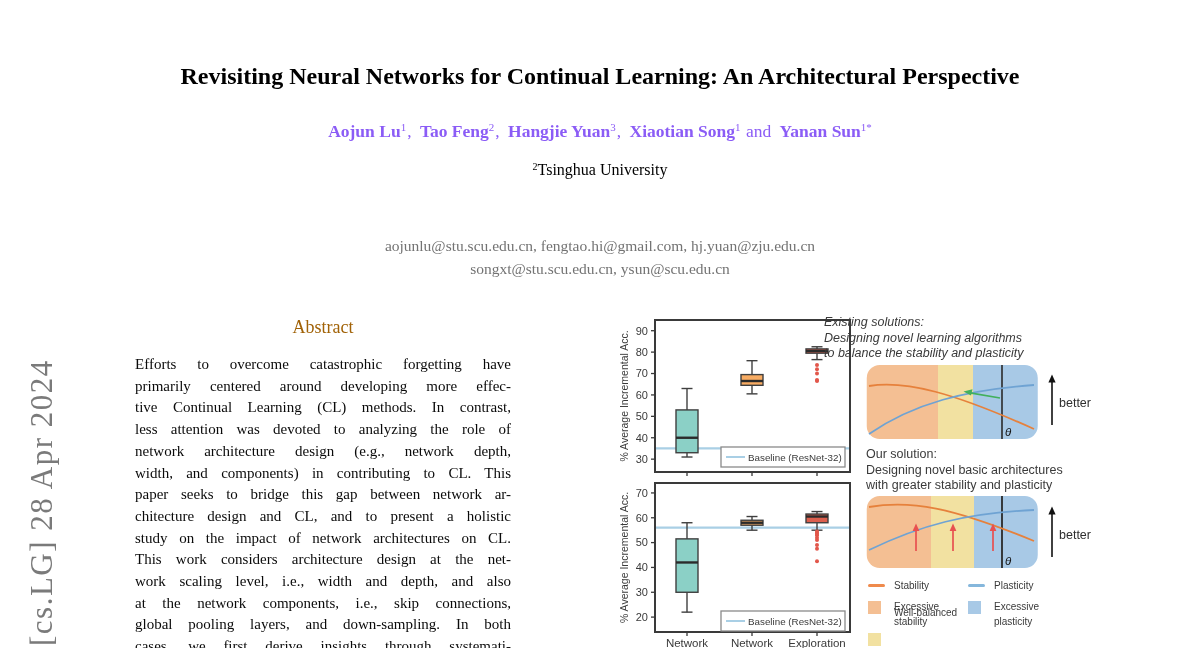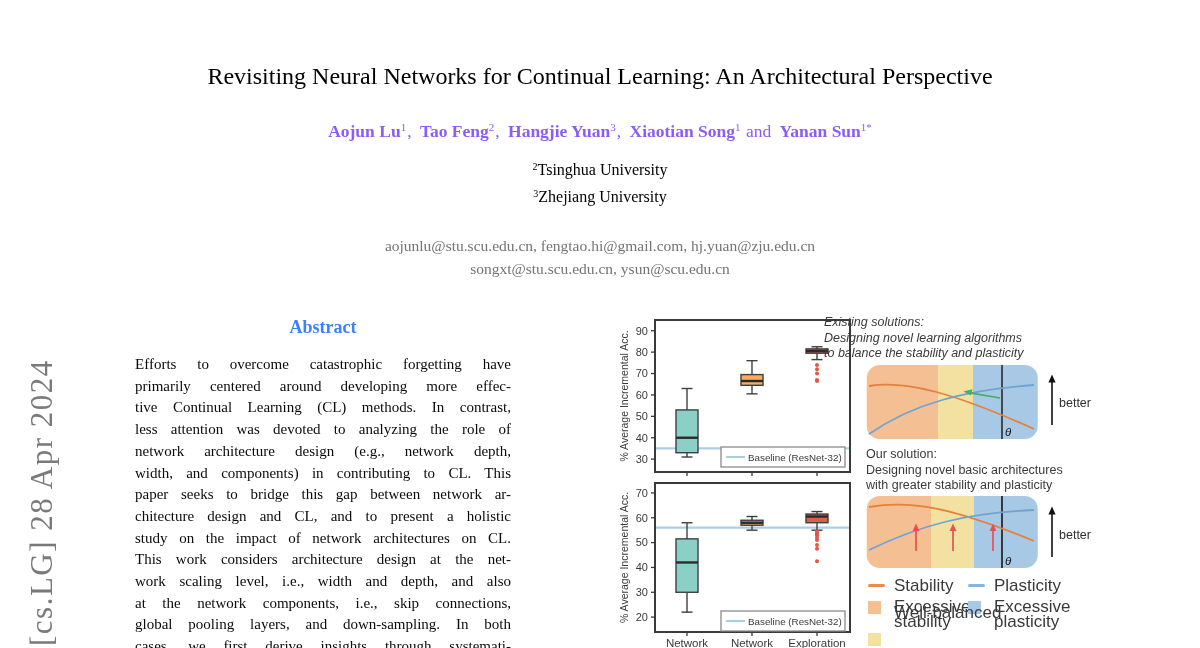--- a/index.html
+++ b/index.html
@@ -8,41 +8,41 @@
     overflow:hidden; font-family:"Liberation Serif", serif; color:#111;
   }
   .watermark{
     position:absolute; left:24px; top:646px;
     transform:rotate(-90deg); transform-origin:0 0;
     font-size:31px; letter-spacing:1.5px; color:#7a7a7a; white-space:nowrap;
     font-family:"Liberation Serif", serif;
   }
   .title{
     position:absolute; top:63px; left:0; right:0; margin:0;
-    text-align:center; font-size:24px; font-weight:normal; color:#000;
+    text-align:center; font-size:24px; font-weight:bold; color:#000;
   }
   .authors{
     position:absolute; top:121px; left:0; right:0;
     text-align:center; font-size:17.5px; color:#8b5cf6;
   }
   .authors b{font-weight:bold;}
   .authors sup{font-size:11px; vertical-align:6px;}
   .authors .sep{padding:0 4px 0 1px;}
   .affils{
     position:absolute; top:155px; left:0; right:0;
     text-align:center; font-size:16px; line-height:24px; color:#000;
   }
   .affils sup{font-size:10px; vertical-align:5px;}
   .emails{
     position:absolute; top:234px; left:0; right:0;
     text-align:center; font-size:15.5px; line-height:23px; color:#737373;
   }
   .abstract-head{
     position:absolute; top:317px; left:135px; width:376px;
-    text-align:center; font-size:18px; font-weight:bold; color:#3b82f6;
+    text-align:center; font-size:18px; font-weight:normal; color:#a16207;
   }
   .abstract-body{
     position:absolute; top:354px; left:135px; width:376px;
     font-size:15px; line-height:21.7px; color:#0a0a0a;
     white-space:pre-line; text-align:justify; text-align-last:justify;
   }
   .figure-area svg{position:absolute; overflow:visible;}
   .fig-caption{
     position:absolute; width:230px; white-space:pre-line;
     font-family:"Liberation Sans", sans-serif; font-size:12.5px; line-height:15.7px; color:#3a3a3a;
@@ -52,37 +52,36 @@
   #plot-top{left:618px; top:308px;}
   #plot-bottom{left:618px; top:476px;}
   #diag-existing{left:866px; top:363px;}
   #diag-ours{left:866px; top:494px;}
   .plot-svg text, .diag-svg text{font-family:"Liberation Sans", sans-serif;}
   .lg-mark{position:absolute;}
   .lg-mark.line{width:17px; height:3px; border-radius:2px;}
   .lg-mark.square{width:13px; height:13px;}
   .lg-label{
     position:absolute; font-family:"Liberation Sans", sans-serif;
-    font-size:17px; line-height:15px; color:#3a3a3a; white-space:pre-line;
+    font-size:10px; line-height:15px; color:#3a3a3a; white-space:pre-line;
   }
 </style>
 </head>
 <body>
 
 <div class="page">
 
   <div class="watermark">[cs.LG] 28 Apr 2024</div>
 
   <h1 class="title">Revisiting Neural Networks for Continual Learning: An Architectural Perspective</h1>
 
   <div class="authors"><b>Aojun Lu</b><sup>1</sup><span class="sep">, </span><b>Tao Feng</b><sup>2</sup><span class="sep">, </span><b>Hangjie Yuan</b><sup>3</sup><span class="sep">, </span><b>Xiaotian Song</b><sup>1</sup><span class="sep"> and </span><b>Yanan Sun</b><sup>1*</sup></div>
 
   <div class="affils">
     <div><sup>2</sup><span>Tsinghua University</span></div>
-    <div><sup>3</sup><span>Zhejiang University</span></div>
   </div>
 
   <div class="emails">
     <div>aojunlu@stu.scu.edu.cn, fengtao.hi@gmail.com, hj.yuan@zju.edu.cn</div>
     <div>songxt@stu.scu.edu.cn, ysun@scu.edu.cn</div>
   </div>
 
   <div class="abstract-head">Abstract</div>
   <div class="abstract-body">Efforts to overcome catastrophic forgetting have
 primarily centered around developing more effec-

